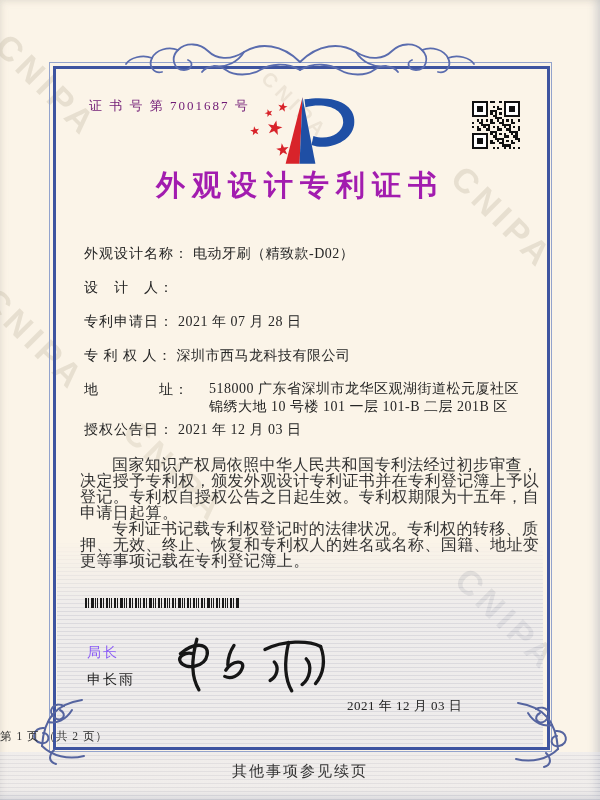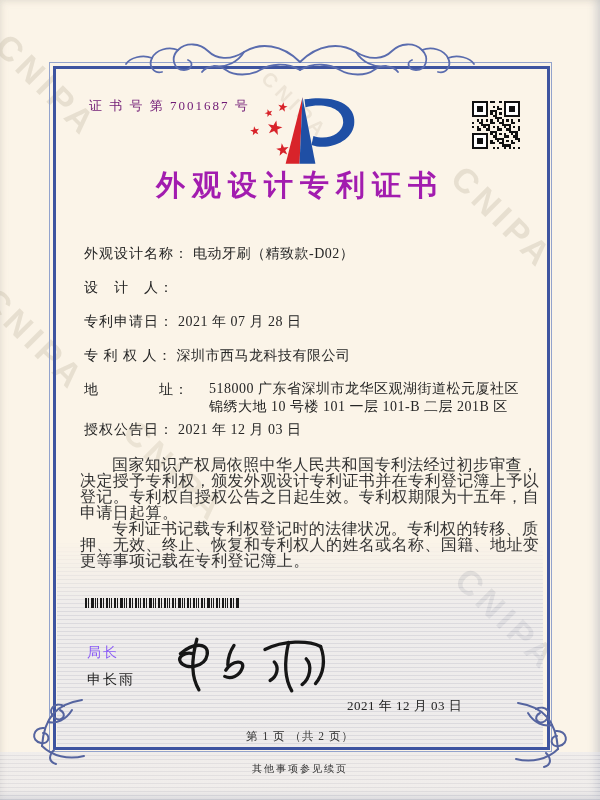--- a/index.html
+++ b/index.html
@@ -40,22 +40,22 @@
   .dual .pair.first{width:232px;flex:none;}
   
   .body-text{position:absolute;left:80px;top:457px;width:464px;font-size:16px;line-height:16px;color:#333;}
   .para{text-indent:2em;margin:0;letter-spacing:.4px;}
   
   .barcode{position:absolute;left:85px;top:598px;width:156px;height:10px;}
   .signer-title{position:absolute;left:87px;top:644px;font-size:14px;color:#8b5cf6;letter-spacing:2px;}
   .signer-name{position:absolute;left:87px;top:671px;font-size:14px;color:#1e1e1e;letter-spacing:2px;}
   .signature{position:absolute;left:168px;top:632px;width:165px;height:64px;}
   .sign-date{position:absolute;left:347px;top:697px;font-size:13px;color:#222;letter-spacing:.5px;}
-  .page-info{position:absolute;left:0;right:0;top:729px;text-align:center;font-size:11.5px;color:#333;letter-spacing:1px;}
-  .footer-note{position:absolute;left:0;right:0;top:762px;text-align:center;font-size:10px;color:#333;letter-spacing:2px;}
+  .page-info{position:absolute;left:0;right:0;top:729px;text-align:left;font-size:11.5px;color:#333;letter-spacing:1px;}
+  .footer-note{position:absolute;left:0;right:0;top:762px;text-align:center;font-size:15px;color:#333;letter-spacing:2px;}
   
   .flourish-top{position:absolute;left:110px;top:32px;width:380px;height:52px;}
   .corner-bl{position:absolute;left:26px;top:694px;width:64px;height:72px;}
   .corner-br{position:absolute;left:510px;top:694px;width:64px;height:78px;}
   svg{display:block;}
 </style>
 </head>
 <body>
 
 <div class="page">

